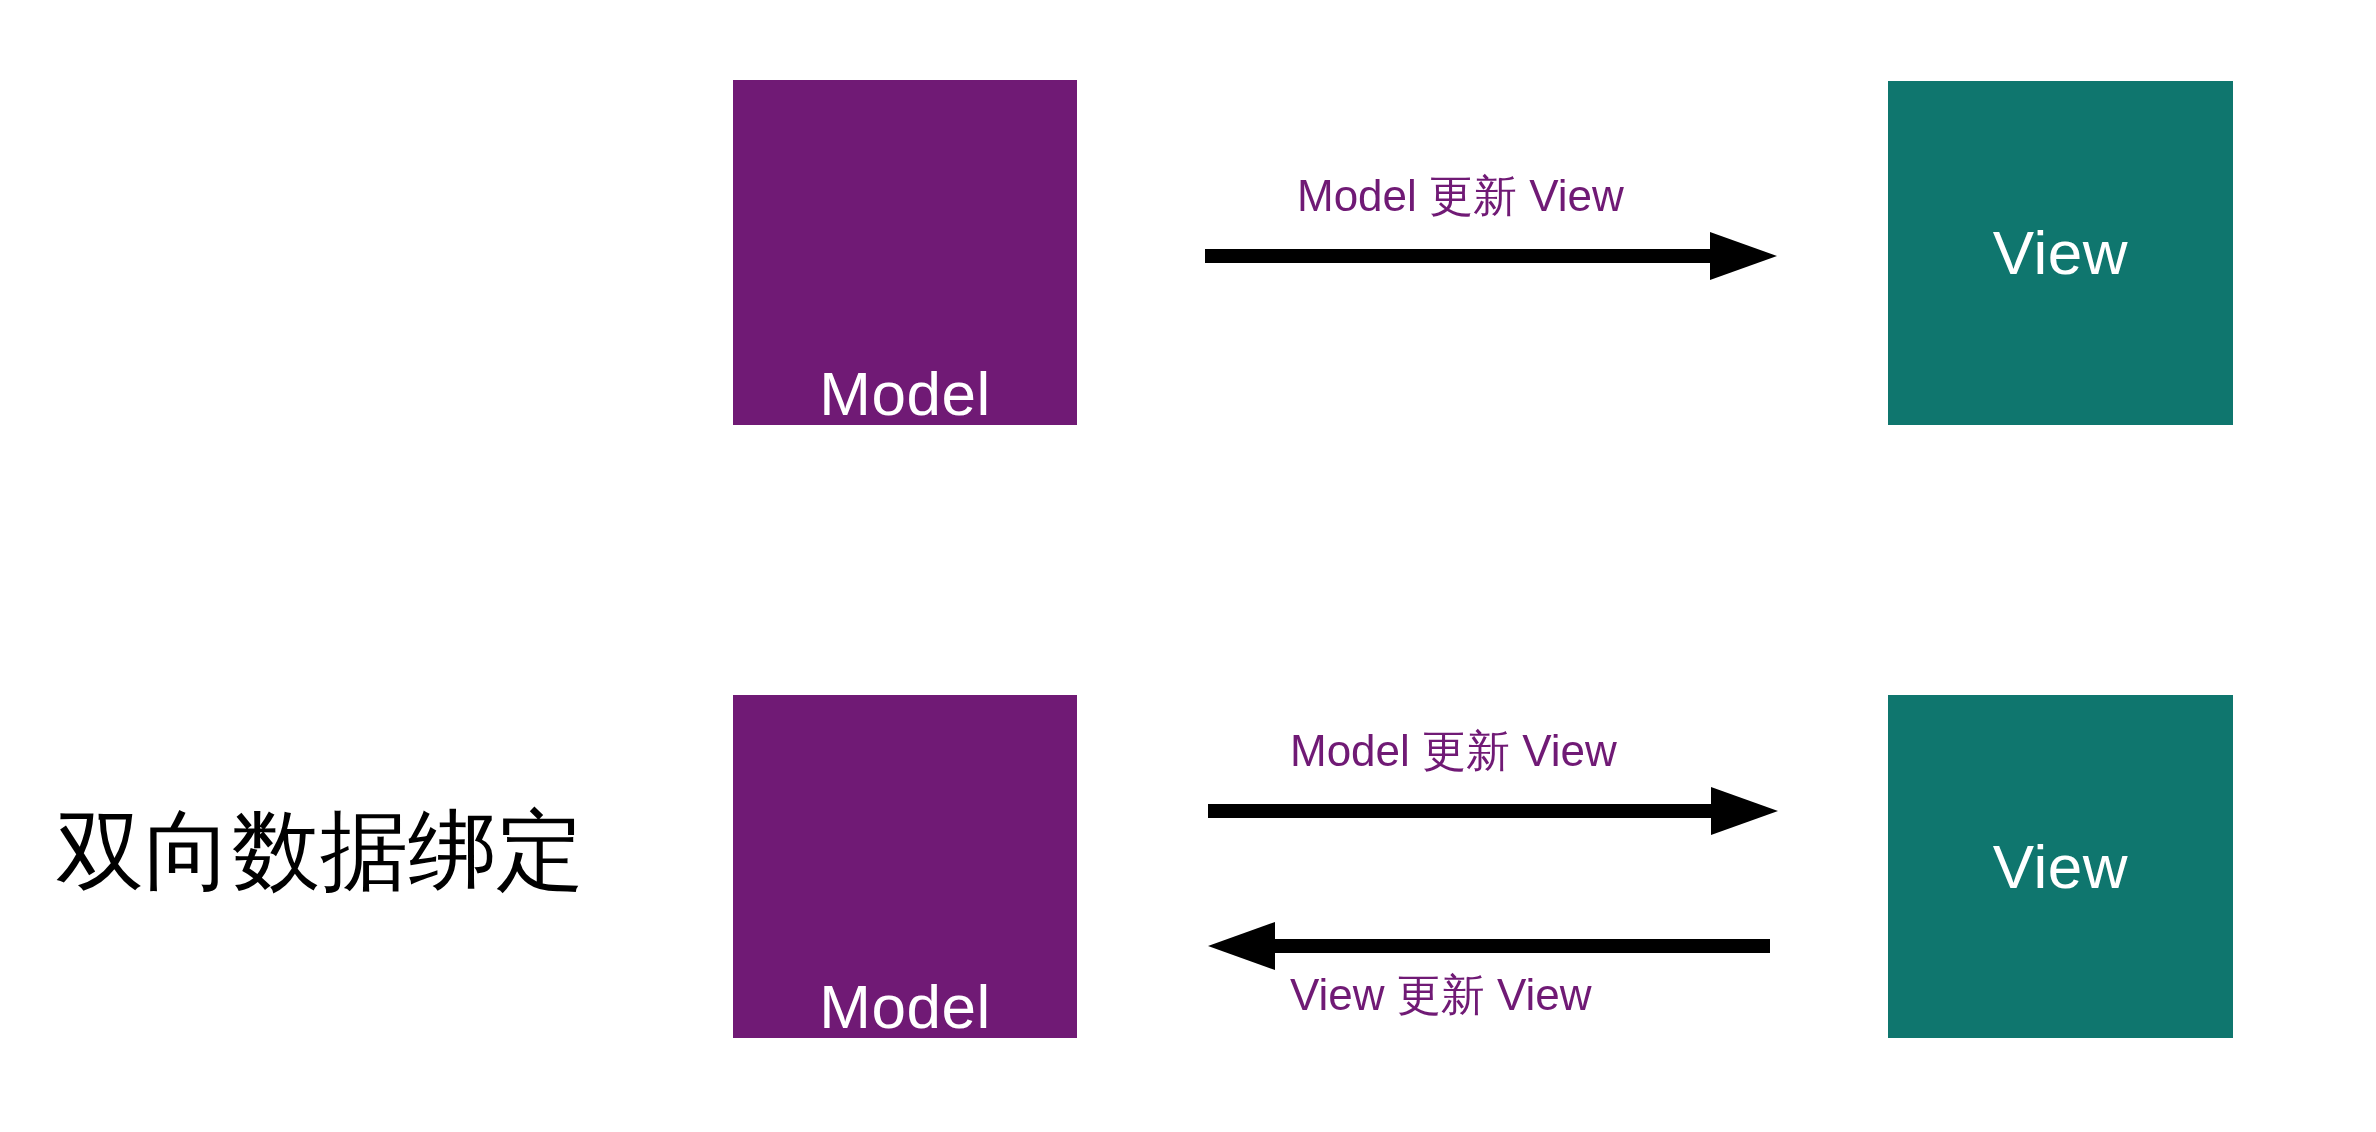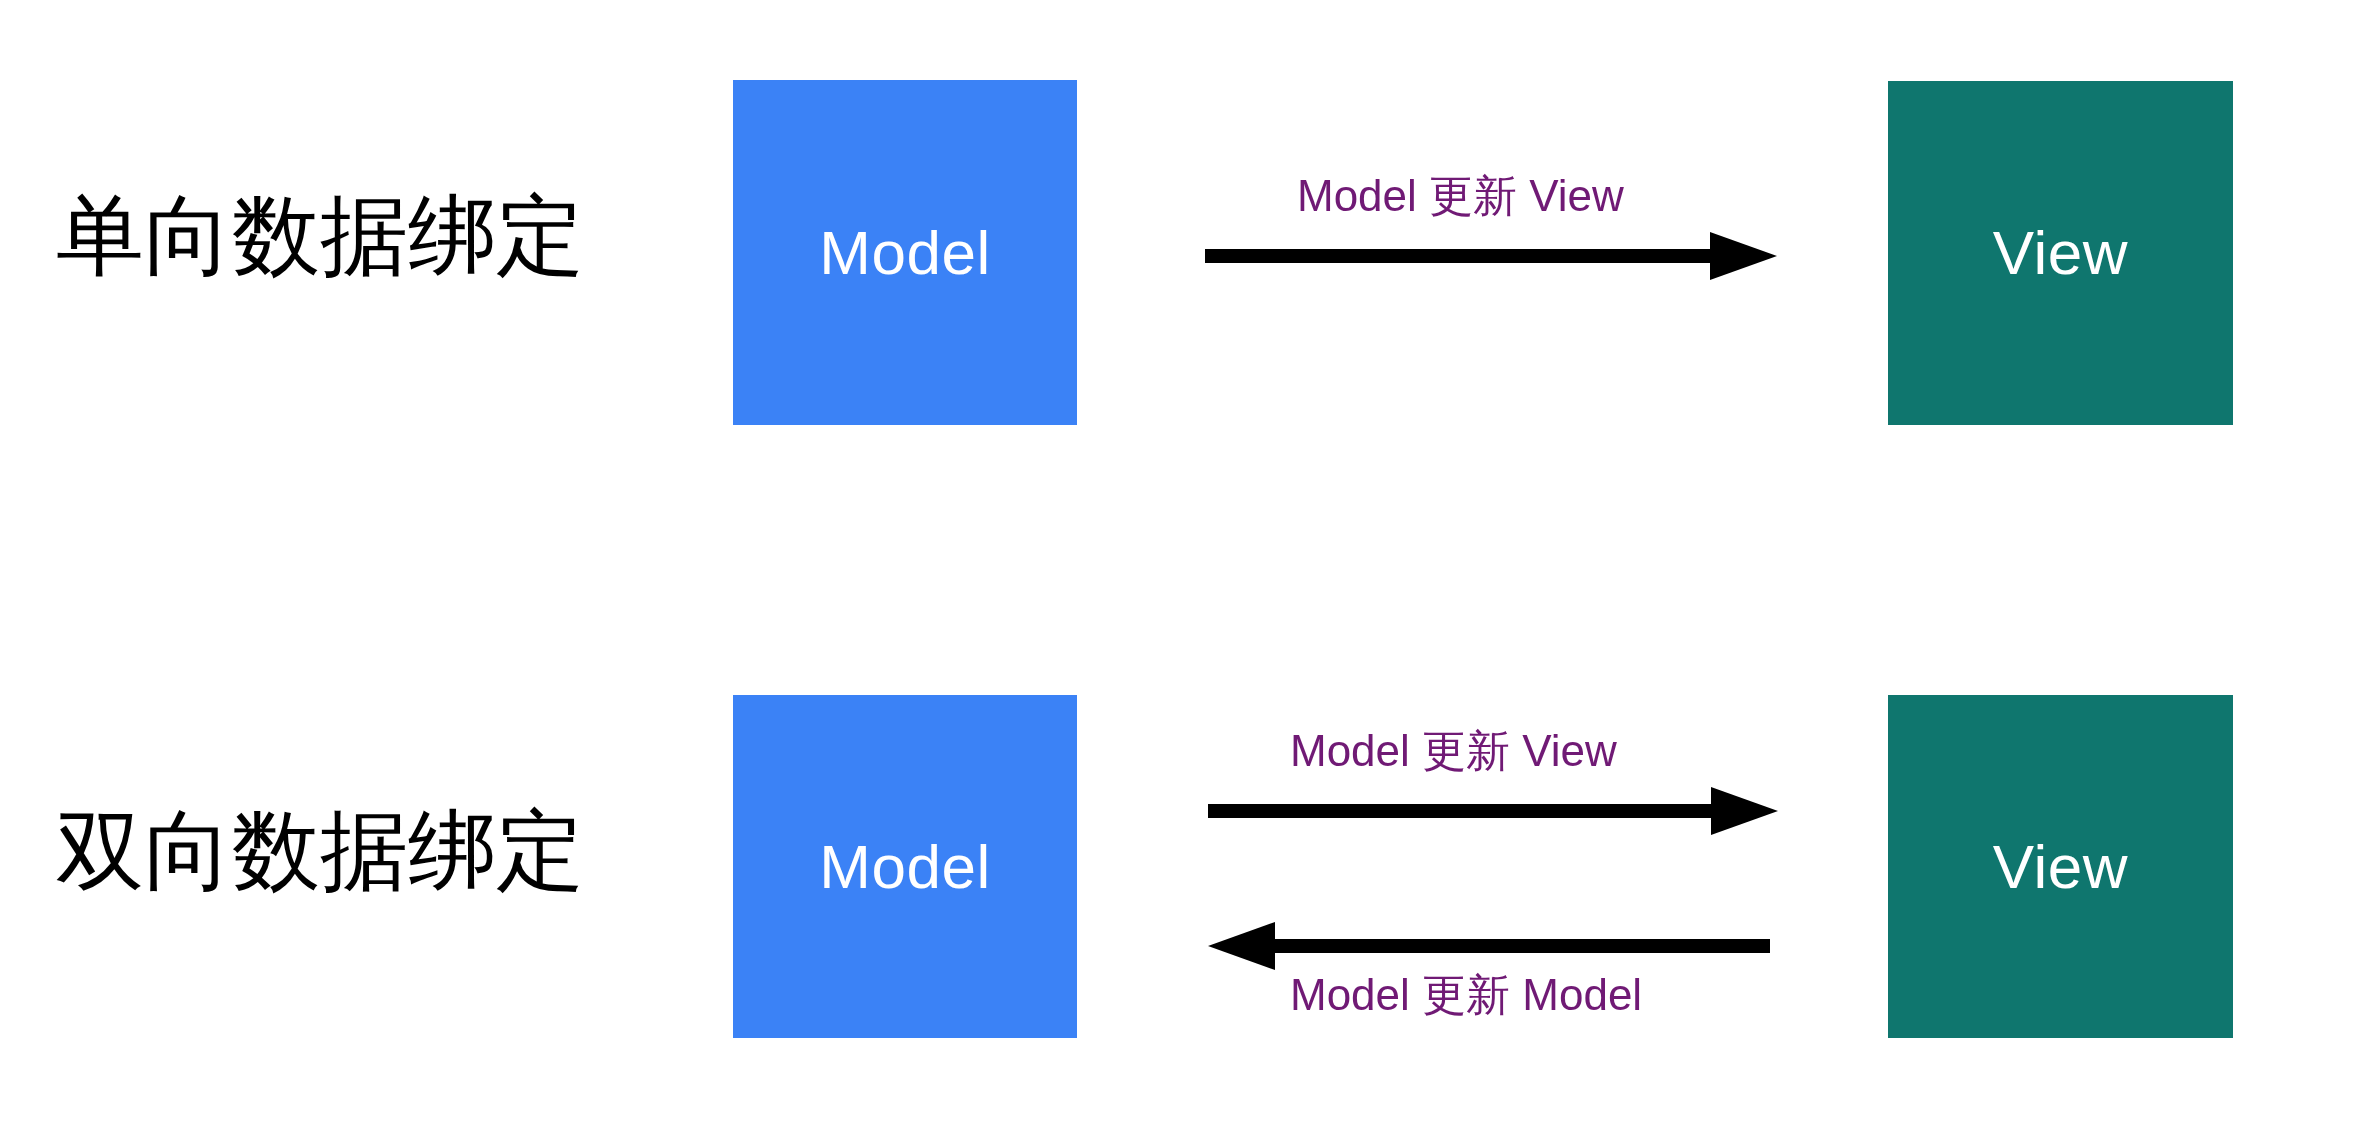--- a/index.html
+++ b/index.html
@@ -36,21 +36,21 @@
     position: absolute;
     display: flex;
     align-items: center;
     justify-content: center;
     color: #ffffff;
     font-size: 62px;
     line-height: 1;
     font-weight: 400;
     letter-spacing: 0.5px;
   }
-  .node-box.model { background: #3b82f6; }
+  .node-box.model { background: #701a75; align-items: flex-end; }
   .node-box.view  { background: #0f766e; }
 
   #model-box-top    { left: 733px;  top: 80px;  width: 344px; height: 345px; }
   #view-box-top     { left: 1888px; top: 81px;  width: 345px; height: 344px; }
   #model-box-bottom { left: 733px;  top: 695px; width: 344px; height: 343px; }
   #view-box-bottom  { left: 1888px; top: 695px; width: 345px; height: 343px; }
 
   
   .arrow-svg {
     position: absolute;
@@ -71,21 +71,20 @@
   }
   #label-top        { left: 1297px; top: 174px; }
   #label-bottom-fwd { left: 1290px; top: 729px; }
   #label-bottom-rev { left: 1290px; top: 973px; }
 </style>
 </head>
 <body>
 
 <div id="canvas">
 
-  <div class="section-title" id="title-one-way">单向数据绑定</div>
 
   <div class="node-box model" id="model-box-top">
     <span>Model</span>
   </div>
 
   <div class="node-box view" id="view-box-top">
     <span>View</span>
   </div>
 
   <svg class="arrow-svg" id="arrow-top" width="572" height="56" viewBox="0 0 572 56">
@@ -110,15 +109,15 @@
     <polygon points="503,4 570,28 503,52" fill="#000000"></polygon>
   </svg>
 
   <div class="arrow-label" id="label-bottom-fwd">Model 更新 View</div>
 
   <svg class="arrow-svg" id="arrow-bottom-rev" width="562" height="56" viewBox="0 0 562 56">
     <rect x="60" y="21" width="502" height="14" fill="#000000"></rect>
     <polygon points="67,4 0,28 67,52" fill="#000000"></polygon>
   </svg>
 
-  <div class="arrow-label" id="label-bottom-rev">Model 更新 Model</div>
+  <div class="arrow-label" id="label-bottom-rev">View 更新 View</div>
 
 </div>
 
 </body></html>

